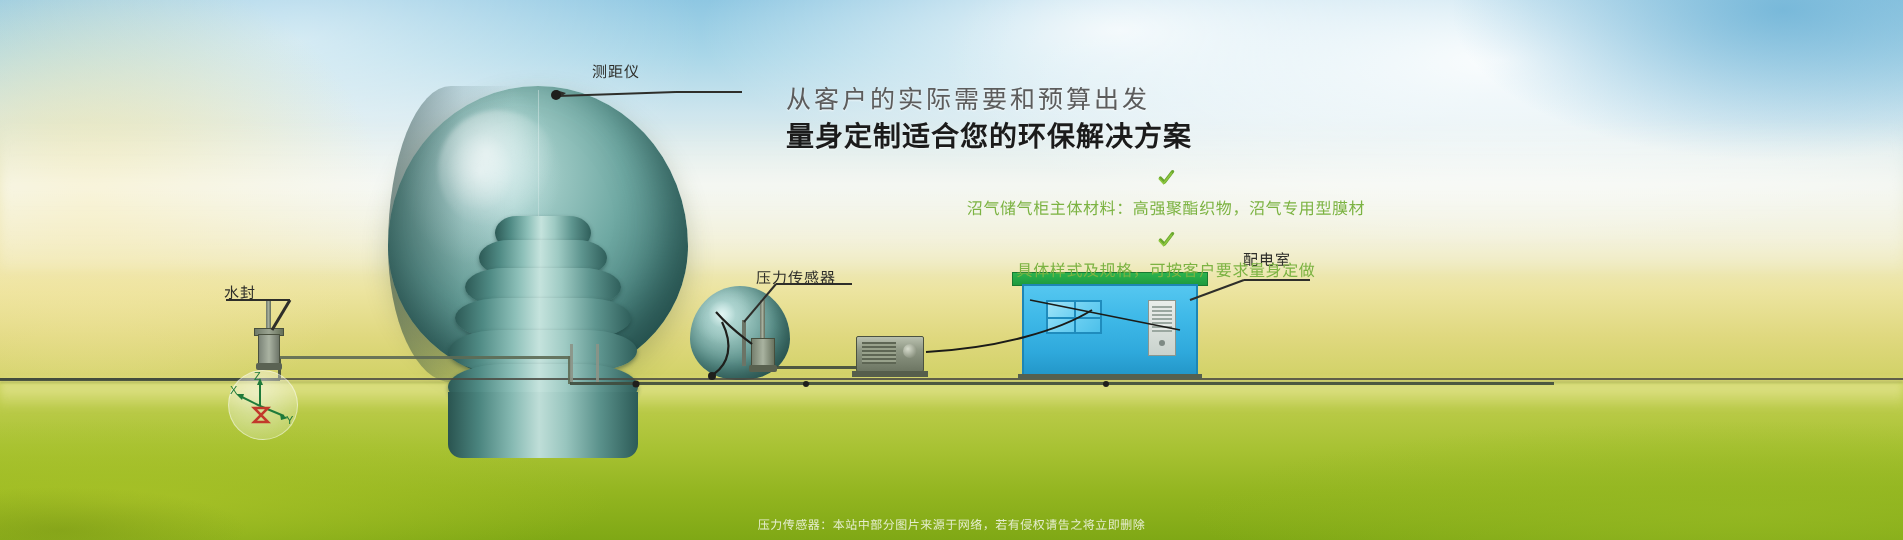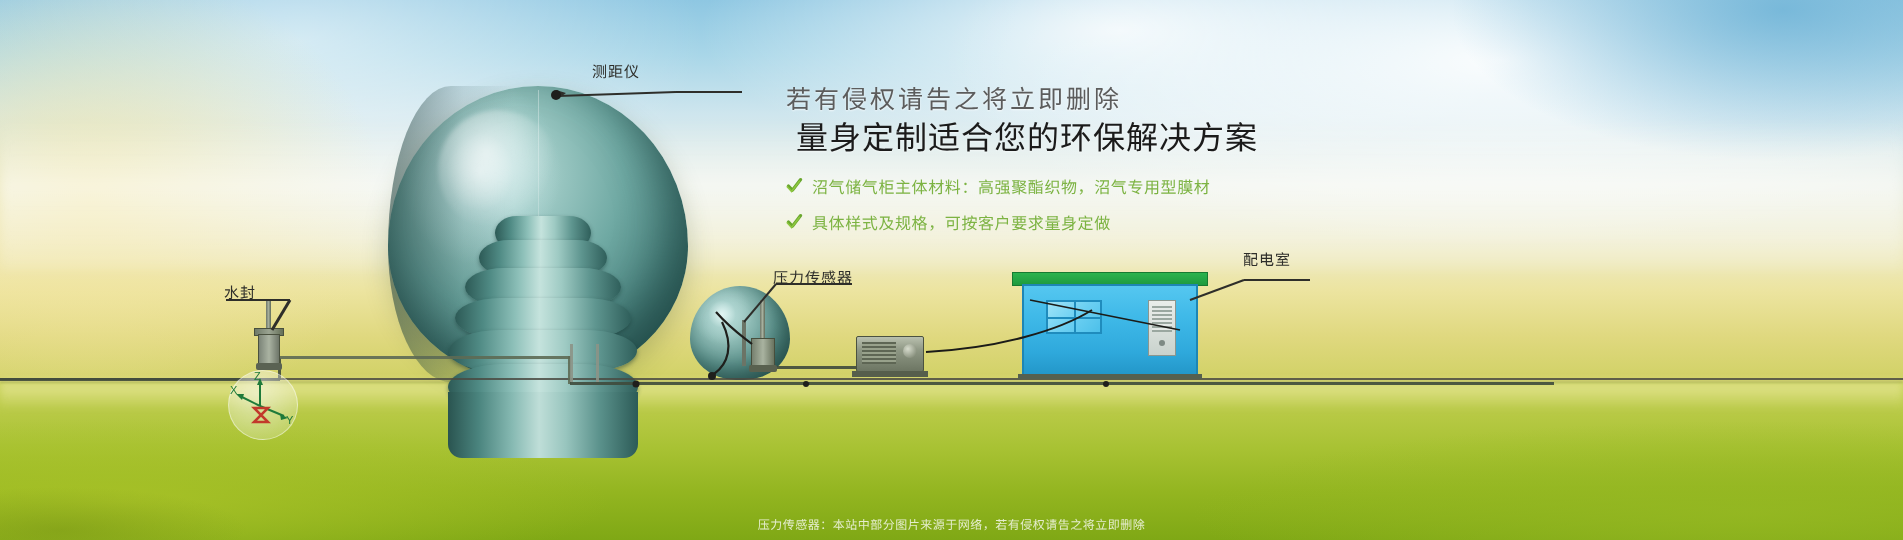--- a/index.html
+++ b/index.html
@@ -233,30 +233,30 @@
 
   
   .copy{position:absolute;left:786px;top:84px;width:760px;}
   .sub{
     font-size:25px;color:#5c5c5c;letter-spacing:3px;line-height:1.2;
     font-family:"Liberation Sans","DejaVu Sans",sans-serif;font-weight:400;
     text-shadow:0 1px 2px rgba(255,255,255,.7);
   }
   .headline{
     margin-top:6px;
-    font-size:32px;font-weight:normal;color:#1b1b1b;letter-spacing:1px;line-height:1.18;
+    font-size:28px;font-weight:bold;color:#1b1b1b;letter-spacing:1px;line-height:1.18;
     font-family:"Liberation Sans","DejaVu Sans",sans-serif;
     text-shadow:0 1px 2px rgba(255,255,255,.55);
-    margin-left:10px;
   }
   .bullets{margin-top:16px;}
   .bullet{
     display:flex;align-items:center;gap:9px;margin-bottom:12px;
     font-size:16px;color:#7cb342;letter-spacing:.6px;
     font-family:"Liberation Sans","DejaVu Sans",sans-serif;
+    flex-direction:column;
   }
   .tick{width:17px;height:17px;flex:0 0 17px;display:block;}
 
   
   .footer{
     position:absolute;left:0;bottom:8px;width:1903px;text-align:center;
     font-size:12px;color:rgba(255,255,255,.78);letter-spacing:.5px;
     font-family:"Liberation Sans","DejaVu Sans",sans-serif;
   }
 </style>
@@ -354,42 +354,42 @@
 
     <circle cx="636" cy="384" r="3.5" fill="#1f1f1c"></circle>
     <circle cx="806" cy="384" r="3" fill="#1f1f1c"></circle>
     <circle cx="1106" cy="384" r="3" fill="#1f1f1c"></circle>
   </svg>
 
   <div class="dlabel" style="left:592px;top:60px;">测距仪</div>
 
   <div class="dlabel" style="left:224px;top:281px;">水封</div>
 
-  <div class="dlabel" style="left:773px;top:266px;">压力传感器</div>
+  <div class="dlabel" style="left:756px;top:266px;">压力传感器</div>
 
   <div class="dlabel" style="left:1243px;top:248px;">配电室</div>
 
   <div class="gizmo">
     <div class="gizmo-disc"></div>
     <svg width="70" height="70" viewBox="0 0 70 70" style="position:absolute;left:0;top:0;">
       <line x1="32" y1="36" x2="32" y2="12" stroke="#1f7a3a" stroke-width="2"></line>
       <polygon points="32,8 29,15 35,15" fill="#1f7a3a"></polygon>
       <line x1="32" y1="36" x2="56" y2="46" stroke="#1f7a3a" stroke-width="2"></line>
       <polygon points="60,48 52,44 53,50" fill="#1f7a3a"></polygon>
       <line x1="32" y1="36" x2="12" y2="26" stroke="#1f7a3a" stroke-width="2"></line>
       <polygon points="8,24 16,24 14,30" fill="#1f7a3a"></polygon>
       <polygon points="26,38 40,38 26,52 40,52" fill="none" stroke="#c2392b" stroke-width="2.5"></polygon>
     </svg>
     <span style="position:absolute;left:26px;top:0;font-size:11px;color:#1f7a3a;font-family:'Liberation Sans',sans-serif;">Z</span>
     <span style="position:absolute;left:2px;top:14px;font-size:11px;color:#1f7a3a;font-family:'Liberation Sans',sans-serif;">X</span>
     <span style="position:absolute;left:58px;top:44px;font-size:11px;color:#1f7a3a;font-family:'Liberation Sans',sans-serif;">Y</span>
   </div>
 
   <div class="copy">
-    <div class="sub">若有侵权请告之将立即删除</div>
+    <div class="sub">从客户的实际需要和预算出发</div>
     <div class="headline">量身定制适合您的环保解决方案</div>
 
     <div class="bullets">
 
       <div class="bullet">
         <svg class="tick" viewBox="0 0 17 17">
           <path d="M2.5 9 L6.4 13.2 L14.6 2.6" fill="none" stroke="#6aa72e" stroke-width="3.2" stroke-linecap="round" stroke-linejoin="round"></path>
           <path d="M1.2 9.8 L5.6 14.4 L13.4 4.2" fill="none" stroke="#8dc63f" stroke-width="1.6" stroke-linecap="round"></path>
         </svg>
         <span>沼气储气柜主体材料：高强聚酯织物，沼气专用型膜材</span>

